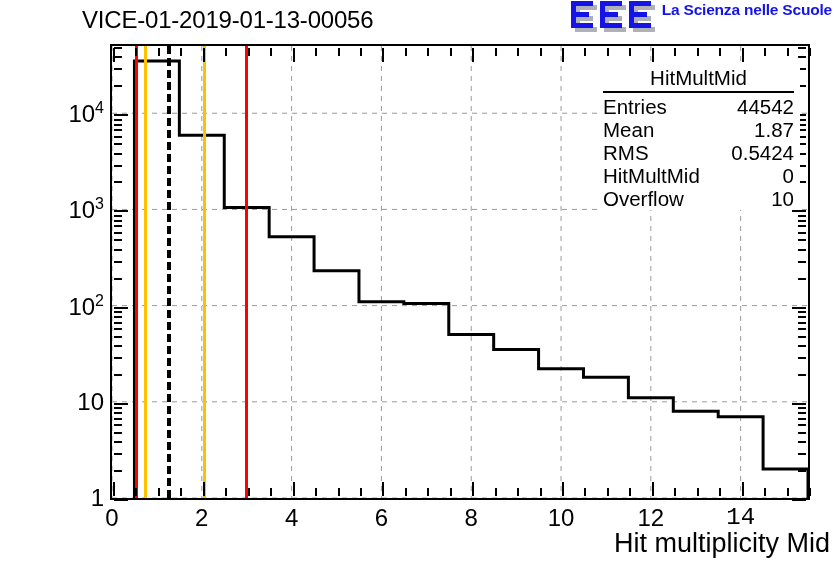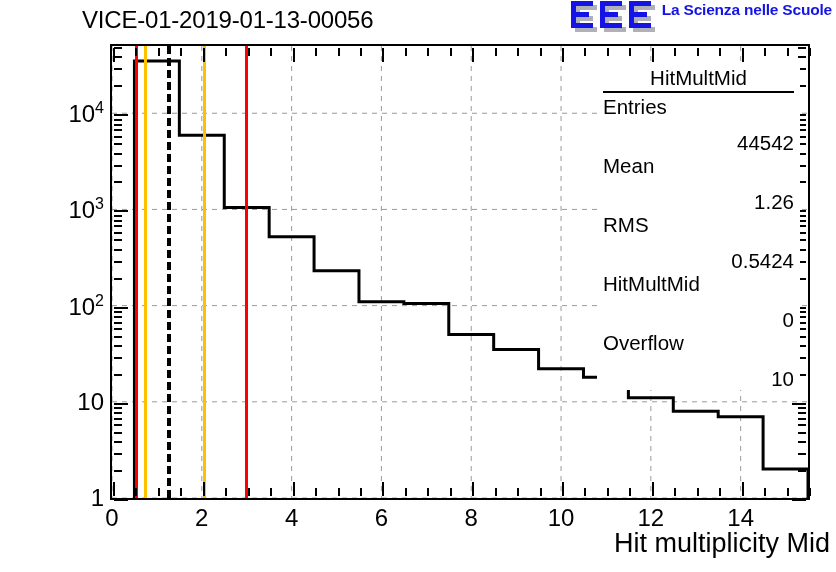--- a/index.html
+++ b/index.html
@@ -44,21 +44,21 @@
 
   #x-axis-title{position:absolute;right:6px;top:528px;font-size:27px;white-space:nowrap;}
 
   
   #stats{position:absolute;left:597px;top:66px;width:203px;font-size:20.5px;
          background:#fff;}
   #stats-title{text-align:center;padding-bottom:1px;}
   #stats-rule{border-bottom:2px solid #000;margin:0 6px 2px 6px;}
   .stats-row{display:flex;justify-content:space-between;padding:0 6px;line-height:23px;}
   .stats-row .k{white-space:nowrap;}
-  .stats-row .v{white-space:nowrap;margin-top:36px;}
+  .stats-row .v{white-space:nowrap;}
 </style>
 </head>
 <body>
 
 <div id="plot-title">VICE-01-2019-01-13-00056</div>
 
 <div id="logo">
   <div id="logo-mark">
     <div class="eee-letter" style="left:0px;">
       <div class="shadow" style="left:4px;top:4px;width:24px;height:27px;">
@@ -287,21 +287,21 @@
 </div>
 
 <div id="xlabels-layer">
     <div class="xlabel" style="left: 112px; top: 504px;">0</div>
     <div class="xlabel" style="left: 201.806px; top: 504px;">2</div>
     <div class="xlabel" style="left: 291.613px; top: 504px;">4</div>
     <div class="xlabel" style="left: 381.419px; top: 504px;">6</div>
     <div class="xlabel" style="left: 471.226px; top: 504px;">8</div>
     <div class="xlabel" style="left: 561.032px; top: 504px;">10</div>
     <div class="xlabel" style="left: 650.839px; top: 504px;">12</div>
-    <div class="xlabel" style="left: 740.645px; top: 504px;">14</div>
+    <div class="xlabel" style="left: 740.645px; top: 504px; font-family: Liberation Mono, monospace;">14</div>
   </div>
 <div id="ylabels-layer">
     <div class="ylabel" style="top: 498px; right: 732px;">1</div>
     <div class="ylabel" style="top: 401.809px; right: 732px;">10</div>
     <div class="ylabel" style="top: 305.617px; right: 732px;"><span>10</span><sup>2</sup></div>
     <div class="ylabel" style="top: 209.426px; right: 732px;"><span>10</span><sup>3</sup></div>
     <div class="ylabel" style="top: 113.235px; right: 732px;"><span>10</span><sup>4</sup></div>
   </div>
 
 <div id="x-axis-title">Hit multiplicity Mid</div>
@@ -309,21 +309,21 @@
 <div id="stats">
   <div id="stats-title">HitMultMid</div>
   <div id="stats-rule"></div>
   <div id="stats-rows">
       <div class="stats-row">
         <span class="k">Entries</span>
         <span class="v">44542</span>
       </div>
       <div class="stats-row">
         <span class="k">Mean</span>
-        <span class="v">1.26</span>
+        <span class="v">1.87</span>
       </div>
       <div class="stats-row">
         <span class="k">RMS</span>
         <span class="v">0.5424</span>
       </div>
       <div class="stats-row">
         <span class="k">HitMultMid</span>
         <span class="v">0</span>
       </div>
       <div class="stats-row">

